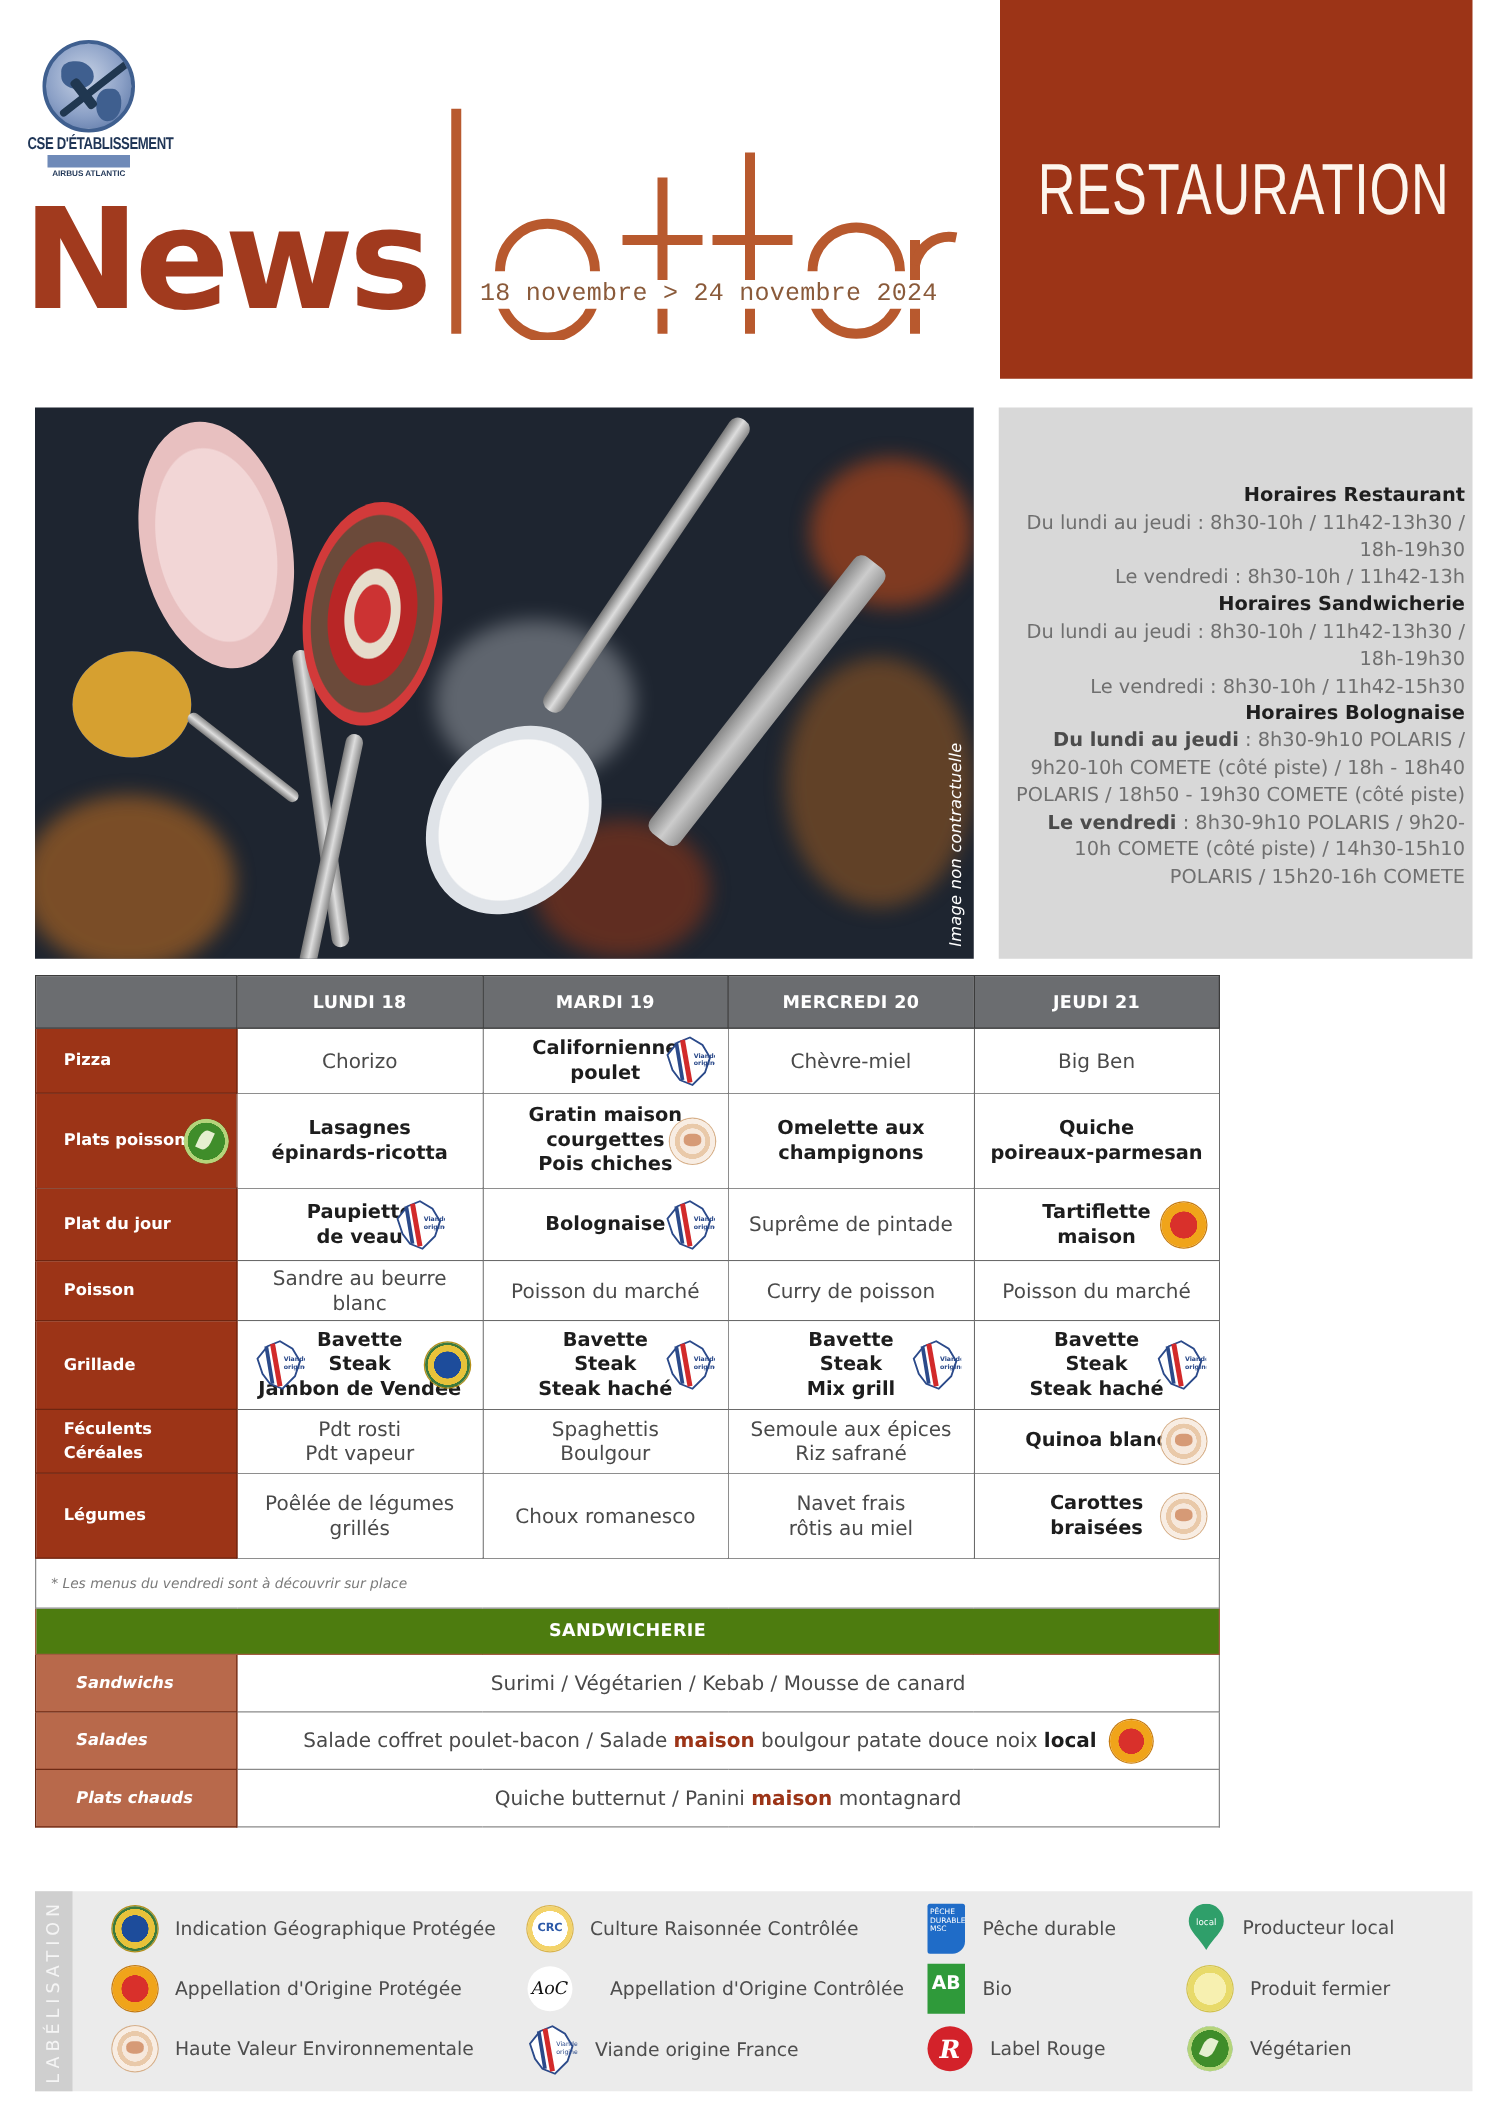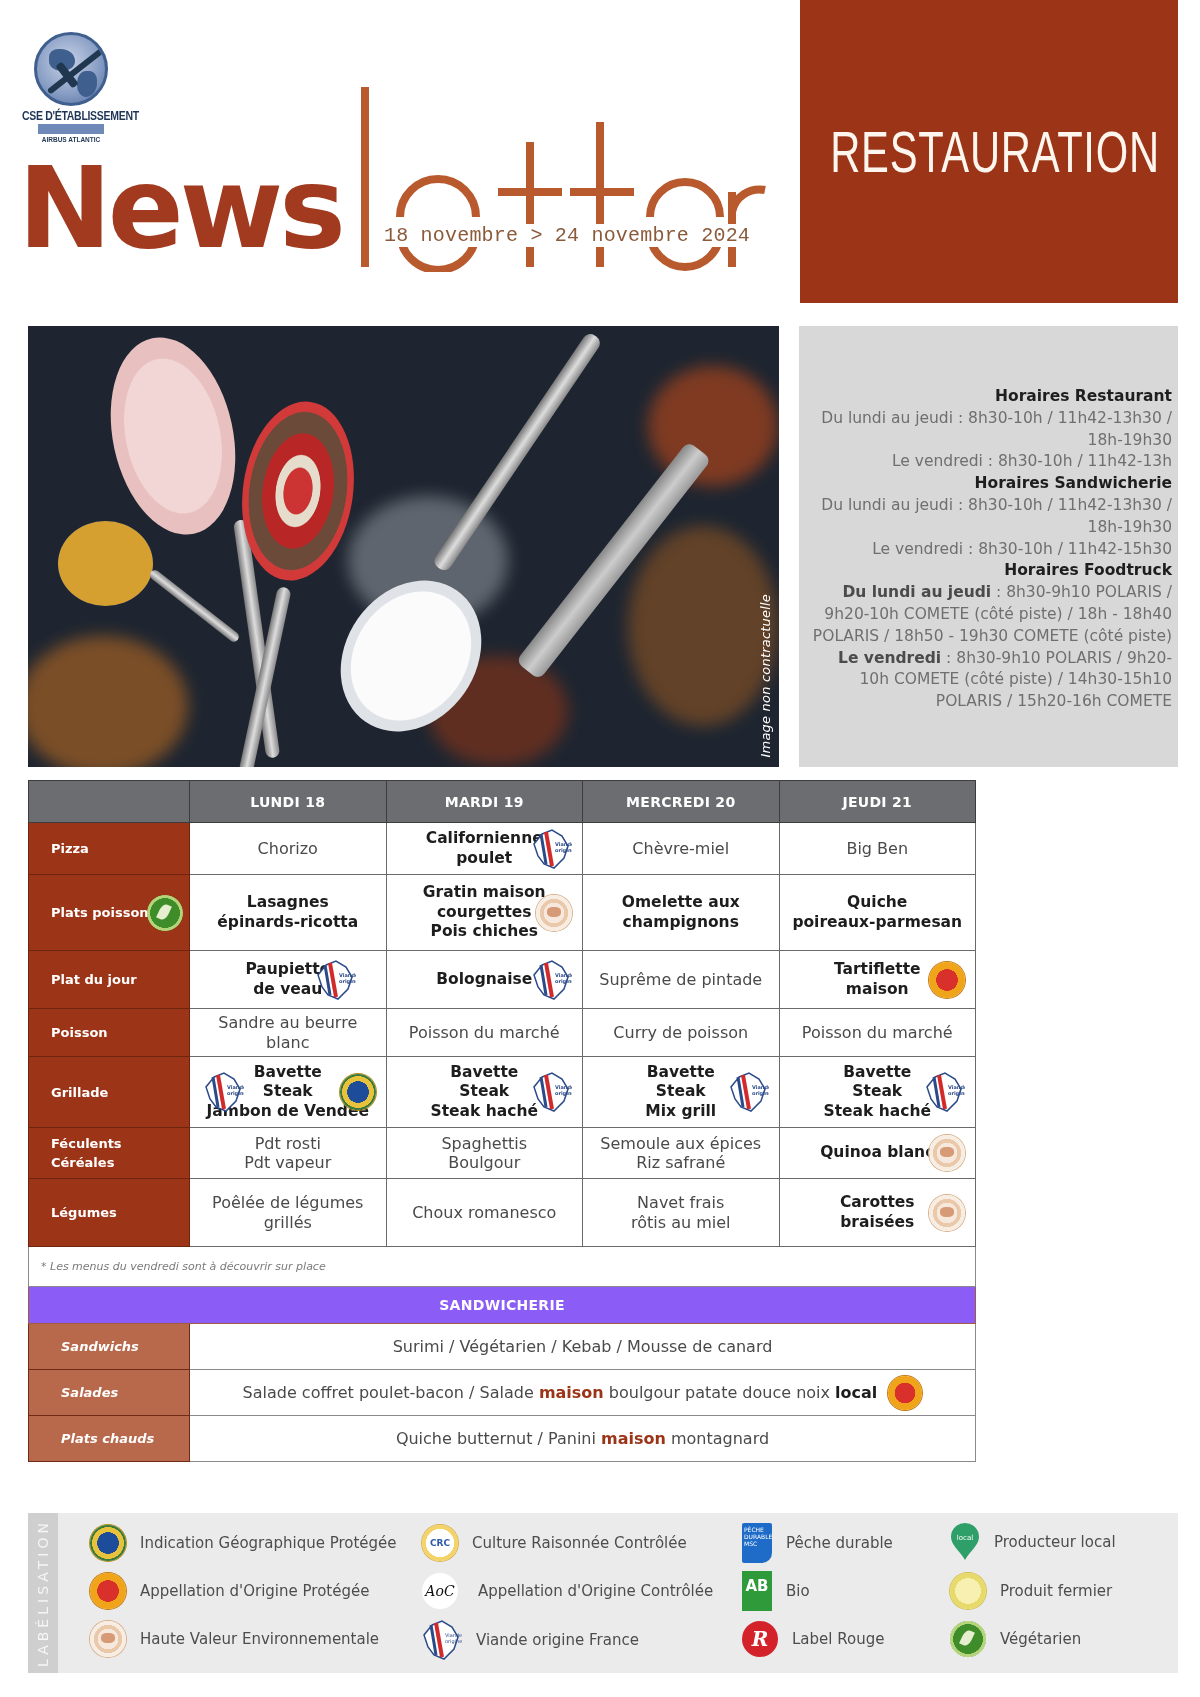--- a/index.html
+++ b/index.html
@@ -44,21 +44,21 @@
   .menu th.corner { background: #6b6d70; border-color: #3c3c3c; }
   .menu tr.section-r td { background: #9c3417; color: #fff; font-weight: bold; font-size: 14px; height: 37px; border-color: #7a2a12; letter-spacing: 0.3px; }
   .menu td.rlabel { background: #9c3417; color: #fff; font-weight: bold; font-size: 13px; text-align: left; padding-left: 22px; border-color: #6e2510; line-height: 19px; }
   .menu td.cell { background: #fff; font-size: 16px; color: #4a4a4a; padding: 4px 6px; line-height: 19.5px; position: relative; }
   .menu td.cell.bold { font-weight: bold; color: #1d1d1d; font-size: 15.5px; }
   .menu td.cell .txt { display: inline-block; }
   .menu td.cell .badge { position: absolute; top: 50%; transform: translateY(-50%); }
   .menu td.cell .badge.right { right: 10px; }
   .menu td.cell .badge.left { left: 14px; }
   .menu tr.note td { background: #fff; text-align: left; font-style: italic; font-size: 11px; color: #7a7a7a; padding-left: 12px; height: 40px; border-color: #8a8a8a; }
-  .menu tr.section-s td { background: #8b5cf6; color: #fff; font-weight: bold; font-size: 14px; height: 37px; border-color: #a15b40; letter-spacing: 0.3px; margin-top: 16px; }
+  .menu tr.section-s td { background: #4d7c0f; color: #fff; font-weight: bold; font-size: 14px; height: 37px; border-color: #a15b40; letter-spacing: 0.3px; margin-top: 16px; }
   .menu td.slabel { background: #b8694b; color: #fff; font-weight: bold; font-size: 13px; text-align: left; padding-left: 32px; height: 46px; border-color: #6e2a14; font-style: italic; }
   .menu td.scell { background: #fff; font-size: 16px; color: #4a4a4a; border-color: #8a8a8a; }
   .menu td.scell .hl { color: #9c3417; font-weight: bold; }
   .menu td.scell .hb { color: #1d1d1d; font-weight: bold; }
 
   
   .ic { display: inline-block; vertical-align: middle; position: relative; }
   .ic-vof { width: 40px; height: 42px; }
   .ic-round { width: 36px; height: 36px; border-radius: 50%; }
   .ic-igp { background: radial-gradient(circle, #1d4c9b 0 42%, #e8c23a 43% 62%, #3c7a3c 63% 72%, #f0d44a 73% 100%); box-shadow: 0 0 0 1px #b48f17; }
@@ -146,21 +146,21 @@
   <div class="caption">Image non contractuelle</div>
 </div>
 
 <div class="hours">
   <div class="h-title">Horaires Restaurant</div>
   <div>Du lundi au jeudi : 8h30-10h / 11h42-13h30 / 18h-19h30</div>
   <div>Le vendredi : 8h30-10h / 11h42-13h</div>
   <div class="h-title">Horaires Sandwicherie</div>
   <div>Du lundi au jeudi : 8h30-10h / 11h42-13h30 / 18h-19h30</div>
   <div>Le vendredi : 8h30-10h / 11h42-15h30</div>
-  <div class="h-title">Horaires Foodtruck</div>
+  <div class="h-title">Horaires Bolognaise</div>
   <div><b>Du lundi au jeudi</b><span> : 8h30-9h10 POLARIS / 9h20-10h COMETE (côté piste) / 18h - 18h40 POLARIS / 18h50 - 19h30 COMETE (côté piste)</span></div>
   <div><b>Le vendredi</b><span> : 8h30-9h10 POLARIS / 9h20-10h COMETE (côté piste) / 14h30-15h10 POLARIS / 15h20-16h COMETE</span></div>
 </div>
 
 <table class="menu">
   <colgroup>
       <col class="lab">
       <col>
       <col>
       <col>
@@ -338,21 +338,21 @@
   <div class="item" style="left:62px;top:108px">
       <span class="ic ic-round ic-hve"></span>
       <span>Haute Valeur Environnementale</span>
     </div>
 
   <div class="item" style="left:394px;top:12px">
       <span class="ic ic-round ic-crc" style="margin-right:14px">CRC</span>
       <span>Culture Raisonnée Contrôlée</span>
     </div>
   <div class="item" style="left:394px;top:60px">
-      <span class="ic ic-round ic-aoc" style="margin-right:20px">AoC</span>
+      <span class="ic ic-round ic-aoc" style="margin-right:30px">AoC</span>
       <span>Appellation d'Origine Contrôlée</span>
     </div>
   <div class="item" style="left:394px;top:106px">
       <span class="ic ic-vof"><svg width="40" height="42" viewBox="0 0 40 42">
           <path d="M10 6 L20 2 L30 8 L36 18 L32 30 L22 40 L12 36 L6 28 L2 16 Z" fill="#fff" stroke="#2b4a8a" stroke-width="1.5"></path>
           <line x1="14" y1="4" x2="20" y2="38" stroke="#d22a2a" stroke-width="4"></line>
           <line x1="9" y1="6" x2="14" y2="36" stroke="#2b4a8a" stroke-width="3"></line>
           <text x="23" y="18" font-size="5" fill="#2b4a8a" font-family="DejaVu Sans, sans-serif">Viande</text>
           <text x="23" y="24" font-size="5" fill="#2b4a8a" font-family="DejaVu Sans, sans-serif">origine</text>
         </svg></span>

